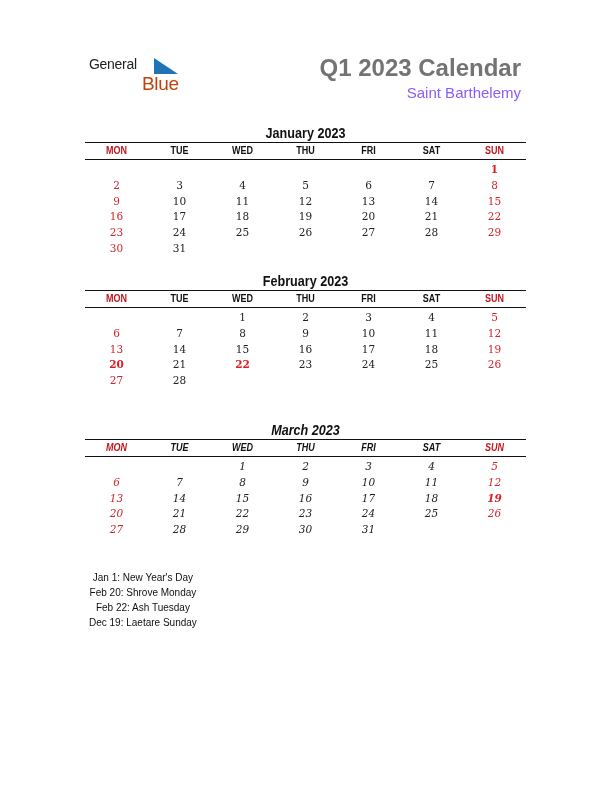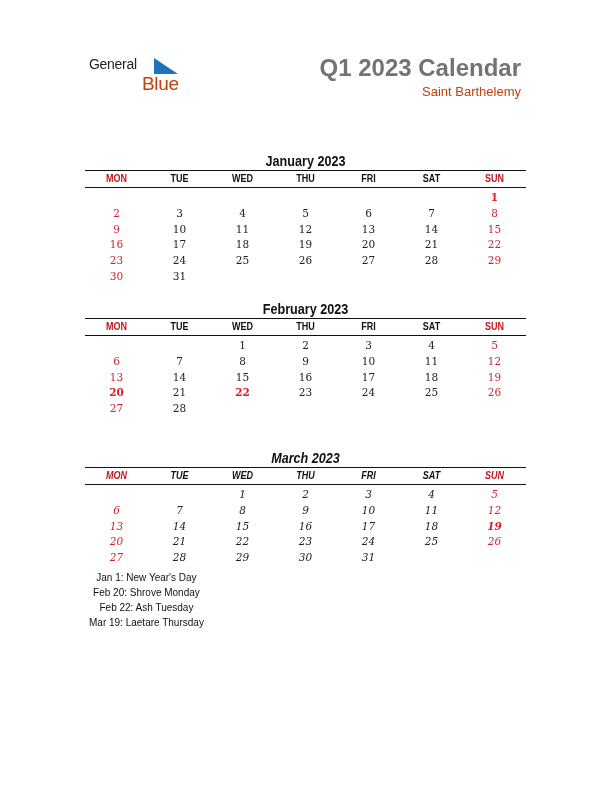--- a/index.html
+++ b/index.html
@@ -2,22 +2,22 @@
 <html><head>
 <meta charset="utf-8">
 <style>
   html, body { margin:0; padding:0; background:#fff; }
   body { width:612px; height:792px; position:relative; font-family:"Liberation Sans", sans-serif; color:#222; overflow:hidden; }
   .logo { position:absolute; left:89px; top:56px; width:100px; height:40px; }
   .logo .general { position:absolute; left:0; top:0; font-size:14px; color:#222; letter-spacing:-0.3px; }
   .logo .blue { position:absolute; left:53px; top:17px; font-size:19px; color:#c2410c; letter-spacing:-0.3px; }
   .logo .tri { position:absolute; left:65px; top:2px; width:0; height:0; border-left:24px solid #1f73b7; border-top:16px solid transparent; }
   .title { position:absolute; right:91px; top:54px; font-size:24px; font-weight:bold; color:#737373; text-align:right; }
-  .subtitle { position:absolute; right:91px; top:84px; font-size:13px; color:#c2410c; text-align:right; }
-  .month { position:absolute; left:85px; width:441px;margin-top:28px; }
+  .subtitle { position:absolute; right:91px; top:84px; font-size:15px; color:#8b5cf6; text-align:right; }
+  .month { position:absolute; left:85px; width:441px; }
   .month-title { text-align:center; font-size:14px; font-weight:bold; font-family:"Liberation Sans", sans-serif; color:#111; height:18px; line-height:18px; transform:scaleX(0.9); }
   .hdr { display:grid; grid-template-columns:repeat(7, 63px); border-top:1.5px solid #111; border-bottom:1.5px solid #111; height:16px; line-height:16px; }
   .hdr span { text-align:center; font-size:10px; font-weight:bold; color:#111; transform:scaleX(0.9); }
   .hdr span.red { color:#c0161d; }
   .grid { display:grid; grid-template-columns:repeat(7, 63px); grid-auto-rows:15.8px; margin-top:2px; }
   .grid span { text-align:center; font-family:"DejaVu Serif", serif; font-size:10.5px; color:#222; line-height:15.8px; }
   .grid span.red { color:#d0252b; }
   .grid span.hol { color:#e11b22; font-weight:bold; }
   .holidays { position:absolute; left:89px; top:570px; font-size:10px; color:#111; line-height:15px;text-align:center; }
 </style>
@@ -185,14 +185,14 @@
       <span class="">31</span>
       <span class=""></span>
       <span class="red"></span>
     </div>
   </div>
 
 <div class="holidays">
   <div>Jan 1: New Year's Day</div>
   <div>Feb 20: Shrove Monday</div>
   <div>Feb 22: Ash Tuesday</div>
-  <div>Mar 19: Laetare Thursday</div>
+  <div>Dec 19: Laetare Sunday</div>
 </div>
 
 </body></html>

